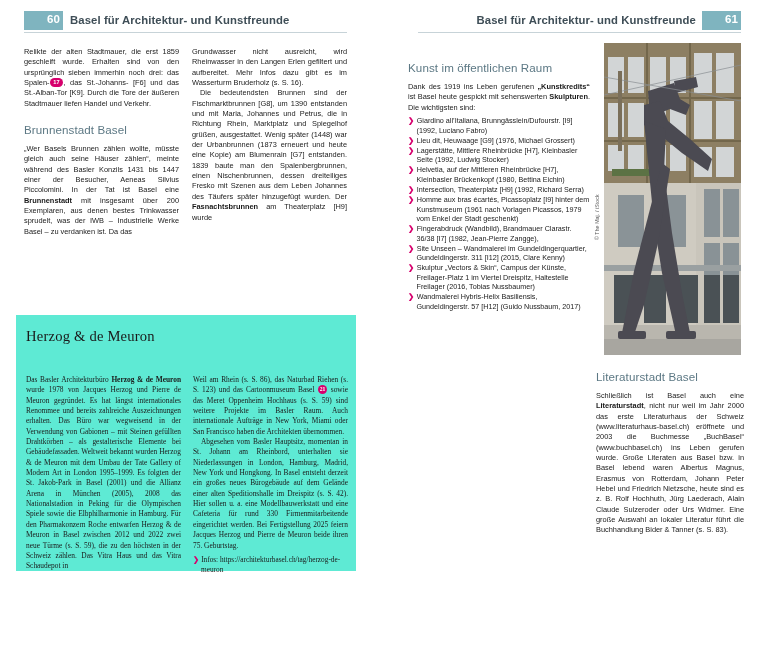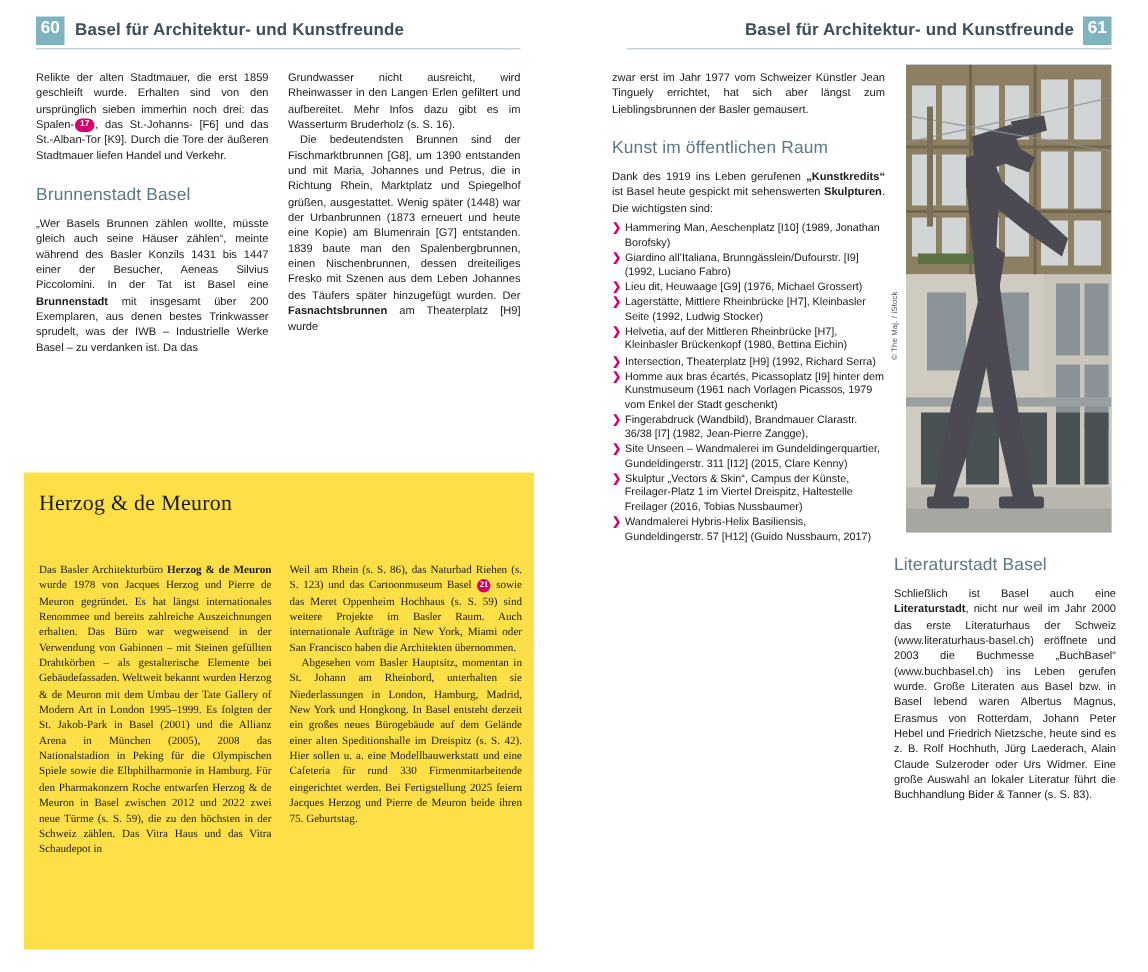--- a/index.html
+++ b/index.html
@@ -15,20 +15,21 @@
   
   .runhead{position:absolute;top:9px;height:22px;display:flex;align-items:center;}
   .runhead .title{
     font-size:11.3px;font-weight:bold;color:#3f4e57;letter-spacing:.1px;
     white-space:nowrap;
   }
   .folio{
     background:#7fb4bf;color:#ffffff;font-weight:bold;font-size:11.5px;
     width:19px;height:19px;display:flex;align-items:center;justify-content:center;
     line-height:1;
+    padding-left:20px;
   }
   .runhead-left{left:24px;}
   .runhead-left .folio{margin-right:7px;}
   .runhead-right{right:24px;}
   .runhead-right .folio{margin-left:6px;}
 
   .headrule{position:absolute;height:1px;background:#c7d3d8;}
   .headrule.l{left:24px;top:32px;width:323px;}
   .headrule.r{right:24px;top:32px;width:323px;}
 
@@ -65,22 +66,22 @@
   .pin{
     display:inline-block;background:#d6006d;color:#fff;
     border-radius:50%;width:9px;height:9px;line-height:9px;
     font-size:5.6px;font-weight:bold;text-align:center;
     vertical-align:1px;margin:0 .5px;
   }
   .pin.w{width:13px;border-radius:5px;}
 
   
   .feature{
-    position:absolute;left:16px;top:315px;width:340px;height:318px;
-    background:#fde047;
+    position:absolute;left:16px;top:315px;width:340px;height:256px;
+    background:#5eead4;
   }
   .feature h3{
     margin:0;padding:13px 10px 9px 10px;
     font-family:"Liberation Serif", serif;
     font-size:14.6px;font-weight:normal;color:#1a1a1a;
     letter-spacing:.2px;
   }
   .feat-col{position:absolute;top:60px;width:155px;}
   .feat-c1{left:10px;}
   .feat-c2{left:177px;}
@@ -158,32 +159,31 @@
   <div class="feature">
     <h3>Herzog &amp; de Meuron</h3>
 
     <div class="feat-col feat-c1">
       <p class="body serif"><span>Das Basler Architekturbüro </span><b class="bd">Herzog &amp; de Meuron</b><span> wurde 1978 von Jacques Herzog und Pierre de Meuron gegründet. Es hat längst internationales Renommee und bereits zahlreiche Auszeichnungen erhalten. Das Büro war wegweisend in der Verwendung von Gabionen – mit Steinen gefüllten Drahtkörben – als gestalterische Elemente bei Gebäudefassaden. Weltweit bekannt wurden Herzog &amp; de Meuron mit dem Umbau der Tate Gallery of Modern Art in London 1995–1999. Es folgten der St. Jakob-Park in Basel (2001) und die Allianz Arena in München (2005), 2008 das Nationalstadion in Peking für die Olympischen Spiele sowie die Elbphilharmonie in Hamburg. Für den Pharmakonzern Roche entwarfen Herzog &amp; de Meuron in Basel zwischen 2012 und 2022 zwei neue Türme (s. S. 59), die zu den höchsten in der Schweiz zählen. Das Vitra Haus und das Vitra Schaudepot in</span></p>
     </div>
 
     <div class="feat-col feat-c2">
       <p class="body serif"><span>Weil am Rhein (s. S. 86), das Naturbad Riehen (s. S. 123) und das Cartoonmuseum Basel </span><span class="pin">21</span><span> sowie das Meret Oppenheim Hochhaus (s. S. 59) sind weitere Projekte im Basler Raum. Auch internationale Aufträge in New York, Miami oder San Francisco haben die Architekten übernommen.</span></p>
       <p class="body serif">Abgesehen vom Basler Hauptsitz, momentan in St. Johann am Rheinbord, unterhalten sie Niederlassungen in London, Hamburg, Madrid, New York und Hongkong. In Basel entsteht derzeit ein großes neues Bürogebäude auf dem Gelände einer alten Speditionshalle im Dreispitz (s. S. 42). Hier sollen u. a. eine Modellbauwerkstatt und eine Cafeteria für rund 330 Firmenmitarbeitende eingerichtet werden. Bei Fertigstellung 2025 feiern Jacques Herzog und Pierre de Meuron beide ihren 75. Geburtstag.</p>
+      <div class="infoline"><span class="arrow">❯</span><span>Infos: https://architekturbasel.ch/tag/herzog-de-meuron</span></div>
     </div>
   </div>
 
   <div class="col c3 c3wide">
-    <p class="body sans">zwar erst im Jahr 1977 vom Schweizer Künstler Jean Tinguely errichtet, hat sich aber längst zum Lieblingsbrunnen der Basler gemausert.</p>
 
     <h2 class="sub">Kunst im öffentlichen Raum</h2>
 
     <p class="body sans"><span>Dank des 1919 ins Leben gerufenen </span><b class="bd">„Kunstkredits“</b><span> ist Basel heute gespickt mit sehenswerten </span><b class="bd">Skulpturen</b><span>. Die wichtigsten sind:</span></p>
 
     <ul class="sculpt">
-      <li><span class="arrow">❯</span><span>Hammering Man, Aeschenplatz [I10] (1989, Jonathan Borofsky)</span></li>
       <li><span class="arrow">❯</span><span>Giardino all’Italiana, Brunngässlein/Dufourstr. [I9] (1992, Luciano Fabro)</span></li>
       <li><span class="arrow">❯</span><span>Lieu dit, Heuwaage [G9] (1976, Michael Grossert)</span></li>
       <li><span class="arrow">❯</span><span>Lagerstätte, Mittlere Rheinbrücke [H7], Kleinbasler Seite (1992, Ludwig Stocker)</span></li>
       <li><span class="arrow">❯</span><span>Helvetia, auf der Mittleren Rheinbrücke [H7], Kleinbasler Brückenkopf (1980, Bettina Eichin)</span></li>
       <li><span class="arrow">❯</span><span>Intersection, Theaterplatz [H9] (1992, Richard Serra)</span></li>
       <li><span class="arrow">❯</span><span>Homme aux bras écartés, Picassoplatz [I9] hinter dem Kunstmuseum (1961 nach Vorlagen Picassos, 1979 vom Enkel der Stadt geschenkt)</span></li>
       <li><span class="arrow">❯</span><span>Fingerabdruck (Wandbild), Brandmauer Clarastr. 36/38 [I7] (1982, Jean-Pierre Zangge),</span></li>
       <li><span class="arrow">❯</span><span>Site Unseen – Wandmalerei im Gundeldingerquartier, Gundeldingerstr. 311 [I12] (2015, Clare Kenny)</span></li>
       <li><span class="arrow">❯</span><span>Skulptur „Vectors &amp; Skin“, Campus der Künste, Freilager-Platz 1 im Viertel Dreispitz, Haltestelle Freilager (2016, Tobias Nussbaumer)</span></li>
       <li><span class="arrow">❯</span><span>Wandmalerei Hybris-Helix Basiliensis, Gundeldingerstr. 57 [H12] (Guido Nussbaum, 2017)</span></li>

